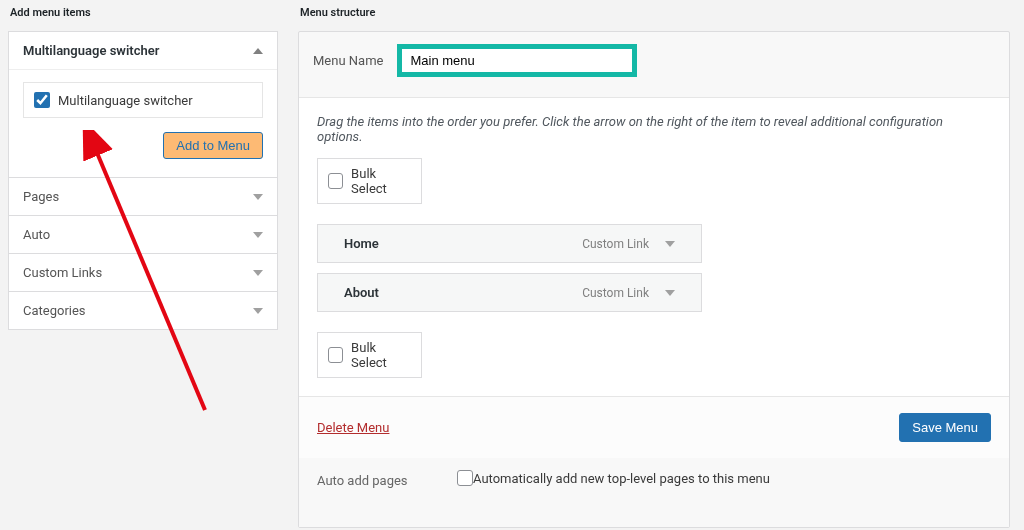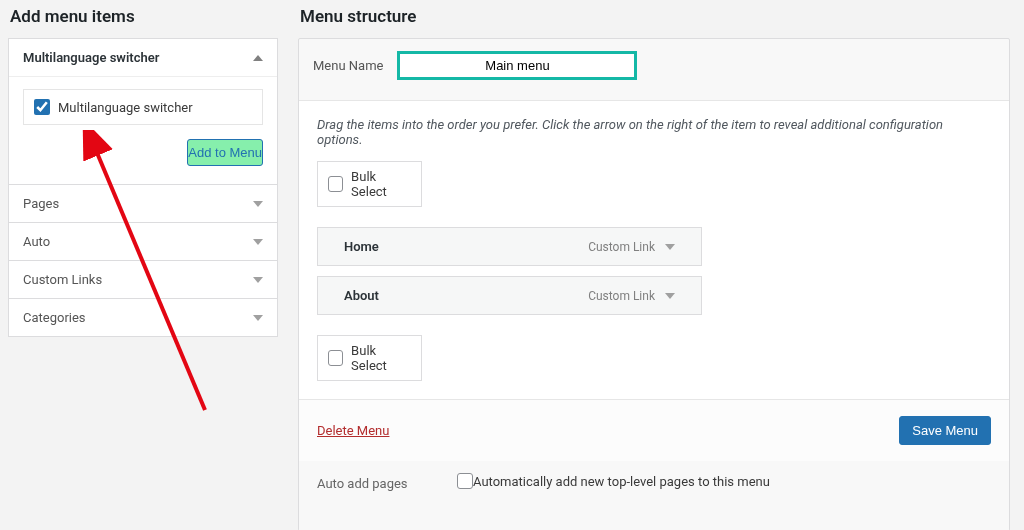--- a/index.html
+++ b/index.html
@@ -11,21 +11,21 @@
     width: 1024px;
     height: 530px;
     position: relative;
     padding: 0 8px;
   }
   .cols { display: flex; gap: 20px; }
   .left { width: 270px; }
   .right { flex: 1; padding-right: 6px; }
 
   h2 {
-    font-size: 17px;
+    font-size: 11px;
     font-weight: 600;
     color: #1d2327;
     margin: 6px 0 12px 2px;
   }
 
   
   .acc-box {
     border: 1px solid #dcdcde;
     background: #fff;
     margin-top: 2px;
@@ -70,48 +70,47 @@
     color: #3a3a3a;
   }
   .check-row input[type=checkbox] {
     width: 16px; height: 16px;
     accent-color: #2271b1;
   }
   .acc-actions { text-align: right; margin-top: 14px; }
   .btn-outline {
     border: 1px solid #2271b1;
     color: #2271b1;
-    background: #86efac;
-    padding: 5px 0;
+    background: #fdba74;
+    padding: 5px 12px;
     border-radius: 3px;
     font-size: 13px;
     cursor: pointer;
   }
 
   
   .frame {
     border: 1px solid #dcdcde;
     background: #f8f8f8;
     border-radius: 2px;
   }
   .top-row {
     display: flex;
     align-items: center;
     gap: 14px;
     padding: 12px 14px 20px;
     border-bottom: 1px solid #e6e6e6;
   }
   .top-row label { color: #555; }
   .top-row input[type=text] {
-    border: 3px solid #14b8a6;
+    border: 5px solid #14b8a6;
     padding: 4px 8px;
     width: 240px;
     font-size: 13px;
     background: #fff;
-    text-align: center;
   }
   .inner {
     background: #fff;
     padding: 16px 18px 10px;
   }
   .hint { color: #50575e; margin-bottom: 14px; font-style: italic; }
   .bulk-row {
     display: flex; align-items: center; gap: 8px;
     padding: 7px 10px;
     border: 1px solid #dcdcde;
@@ -133,21 +132,21 @@
     border: 1px solid #dcdcde;
     background: #f6f7f7;
     margin-bottom: 10px;
     display: flex;
     align-items: center;
     justify-content: space-between;
     padding: 11px 26px;
     cursor: move;
   }
   .mi .nm { font-weight: 600; color: #2c3338; }
-  .mi .rt { color: #808080; font-size: 12px; display: flex; align-items: center; gap: 10px; }
+  .mi .rt { color: #808080; font-size: 12px; display: flex; align-items: center; gap: 16px; }
 
   .footer-row {
     display: flex;
     justify-content: space-between;
     align-items: center;
     padding: 16px 18px;
     background: #fcfcfc;
     border-top: 1px solid #e6e6e6;
   }
   .del-link { color: #b32d2e; text-decoration: underline; font-size: 13px; cursor: pointer; }

